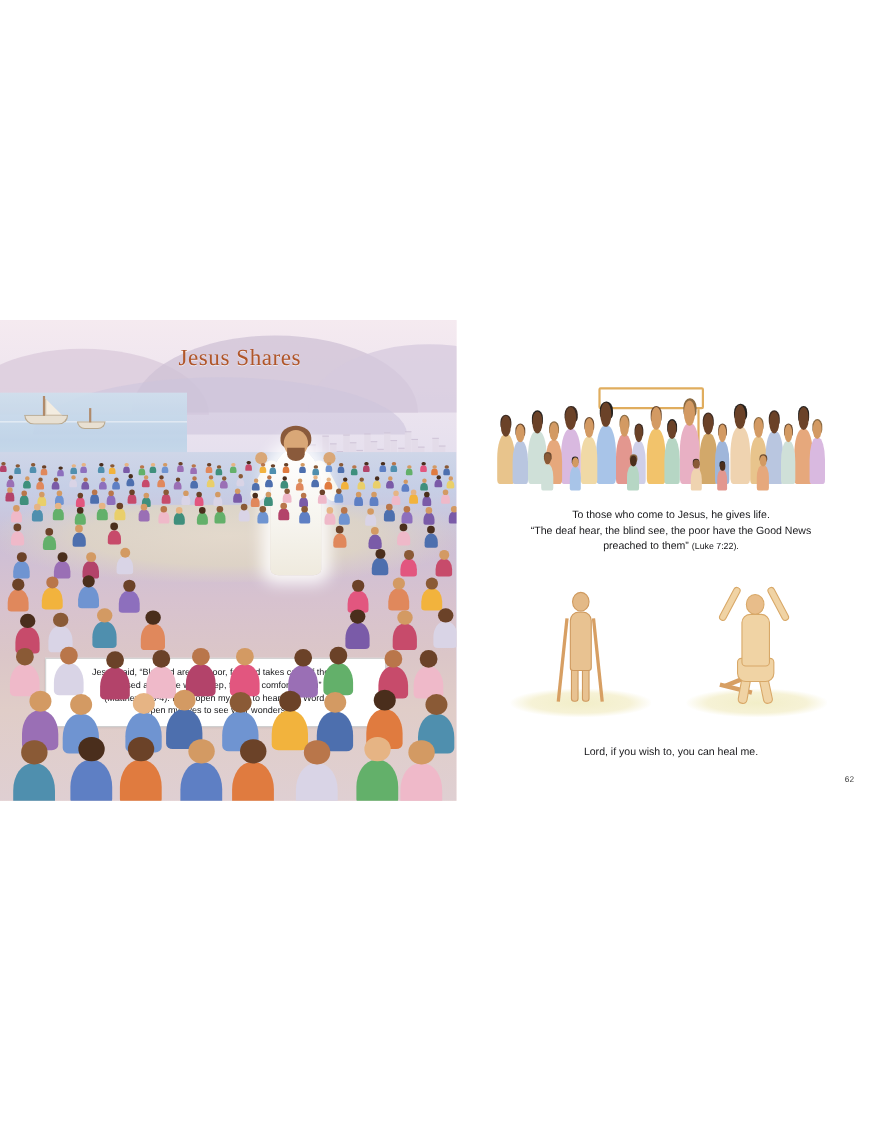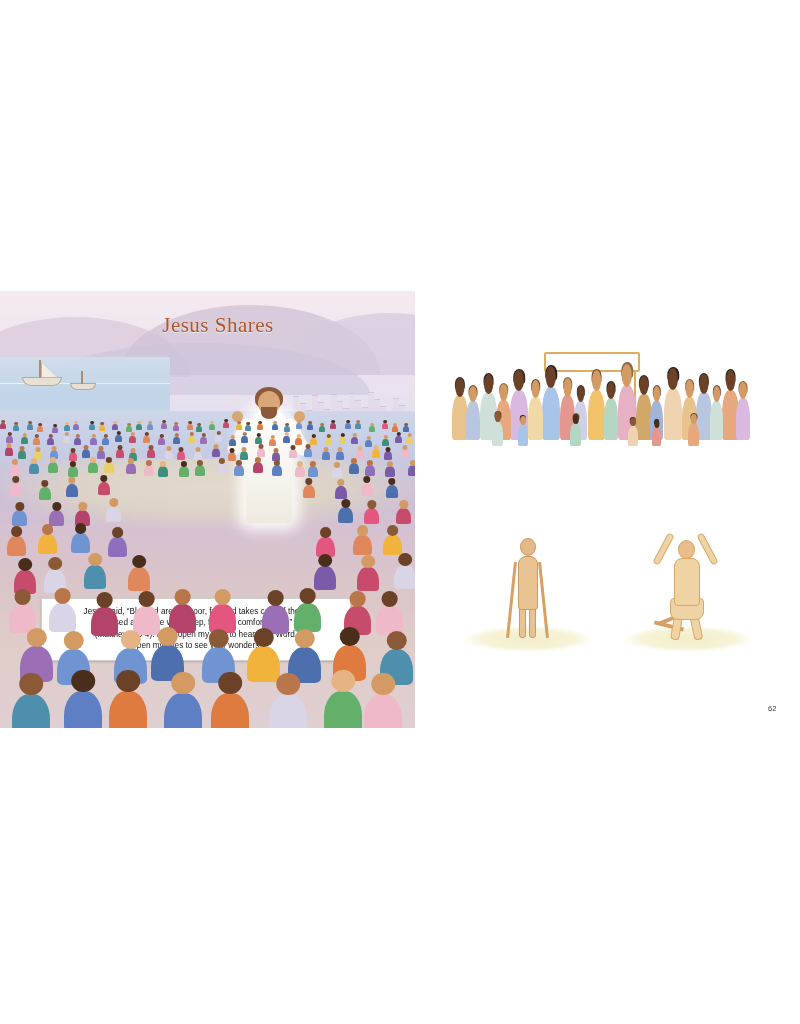--- a/index.html
+++ b/index.html
@@ -1160,20 +1160,28 @@
             <div class="head" style="background: rgb(211, 154, 99);"></div>
           </div>
           <div class="fig" style="left: 200px; top: 80px; width: 9px; height: 26px; z-index: 8;">
             <div class="body" style="background: rgb(227, 151, 143);"></div>
             <div class="hair" style="background: rgb(35, 32, 30);"></div>
             <div class="head" style="background: rgb(74, 46, 28);"></div>
           </div>
         </div>
     </div>
 
+    <div class="caption-right">
+      <div>To those who come to Jesus, he gives life.</div>
+      <div>“The deaf hear, the blind see, the poor have the Good News</div>
+      <div>
+        <span>preached to them”</span>
+        <span class="ref">(Luke 7:22).</span>
+      </div>
+    </div>
 
     <div class="panels">
       <div class="panel p1">
         <div class="ground"></div>
         <div class="crutchman">
           <div class="crutch"></div>
           <div class="crutch2"></div>
           <div class="leg l"></div>
           <div class="leg r"></div>
           <div class="torso"></div>
@@ -1189,16 +1197,17 @@
           <div class="arm r"></div>
           <div class="leg l"></div>
           <div class="leg r"></div>
           <div class="skirt"></div>
           <div class="torso"></div>
           <div class="head"></div>
         </div>
       </div>
     </div>
 
+    <div class="caption-bottom">Lord, if you wish to, you can heal me.</div>
   </div>
 
   <div class="page-number">62</div>
 </div>
 
 </body></html>

